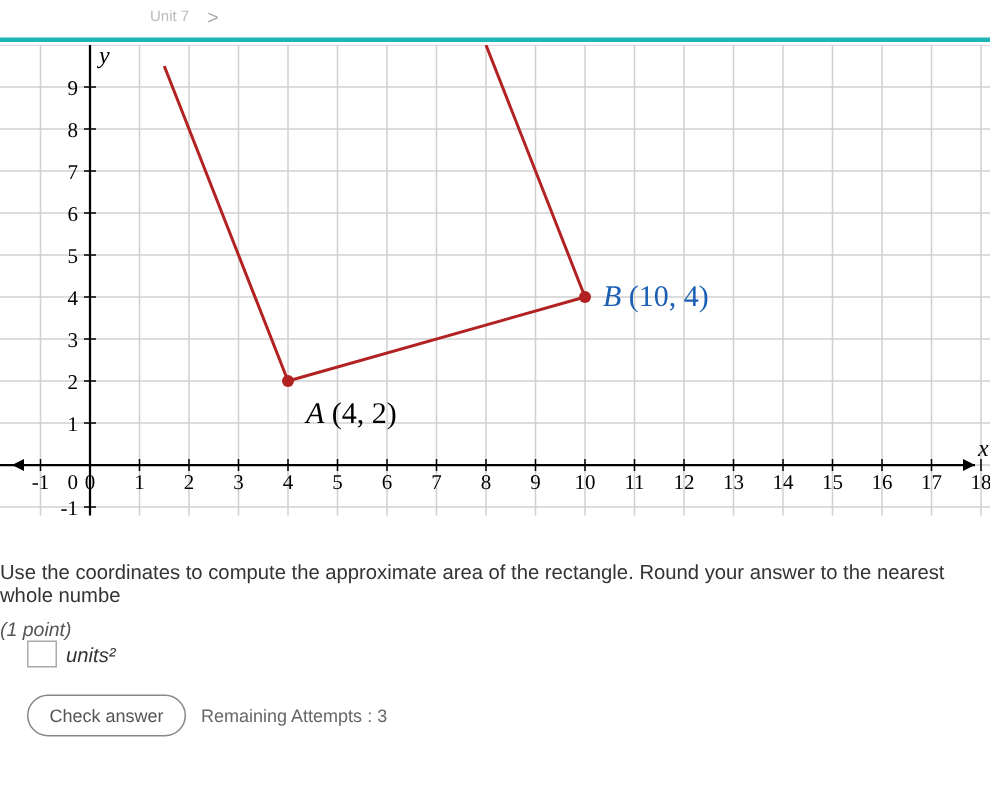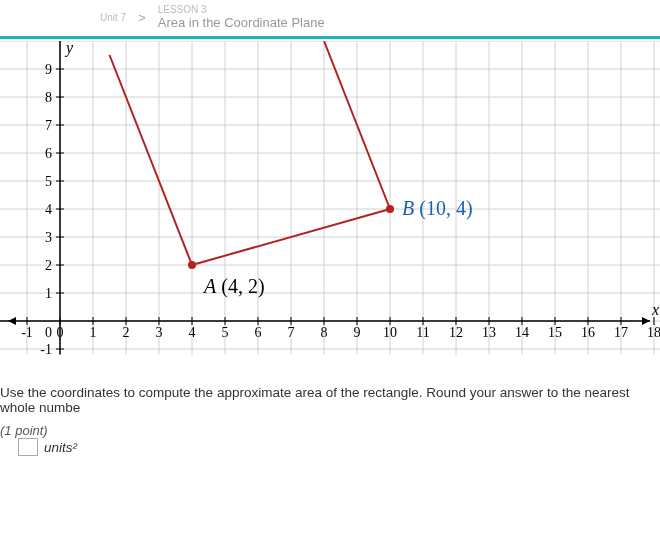--- a/index.html
+++ b/index.html
@@ -22,24 +22,20 @@
 svg text { font-family: 'Times New Roman', serif; }
 </style>
 </head>
 <body>
 
 <div class="breadcrumb">
   <div class="breadcrumb-group">
     <span class="small">Unit 7</span>
   </div>
   <span class="sep">&gt;</span>
-  <div class="breadcrumb-group">
-    <span class="small">LESSON 3</span>
-    <span>Area in the Coordinate Plane</span>
-  </div>
 </div>
 
 <div class="accent-line"></div>
 
 <div class="graph-area">
 <svg id="graph-svg" width="660" height="330">
       <line x1="27" y1="313.6" x2="27" y2="0" stroke="#d0d0d0" stroke-width="1"></line>
       <line x1="60" y1="313.6" x2="60" y2="0" stroke="#d0d0d0" stroke-width="1"></line>
       <line x1="93" y1="313.6" x2="93" y2="0" stroke="#d0d0d0" stroke-width="1"></line>
       <line x1="126" y1="313.6" x2="126" y2="0" stroke="#d0d0d0" stroke-width="1"></line>
@@ -148,13 +144,17 @@
     </svg>
 </div>
 
 <div class="question-area">
   <div class="question-text">Use the coordinates to compute the approximate area of the rectangle. Round your answer to the nearest whole numbe</div>
   <div class="points">(1 point)</div>
   <div class="answer-row">
     <input class="answer-input" type="text" style="">
     <span class="units-label">units²</span>
   </div>
+  <div class="button-row">
+    <button class="check-btn">Check answer</button>
+    <span class="remaining">Remaining Attempts : 3</span>
+  </div>
 </div>
 
 </body></html>

